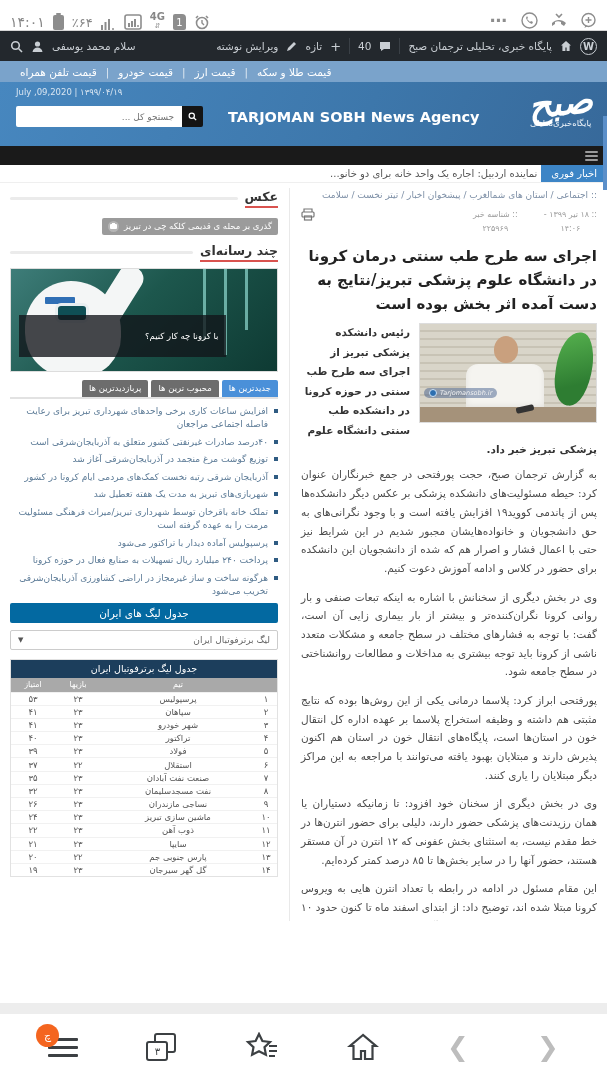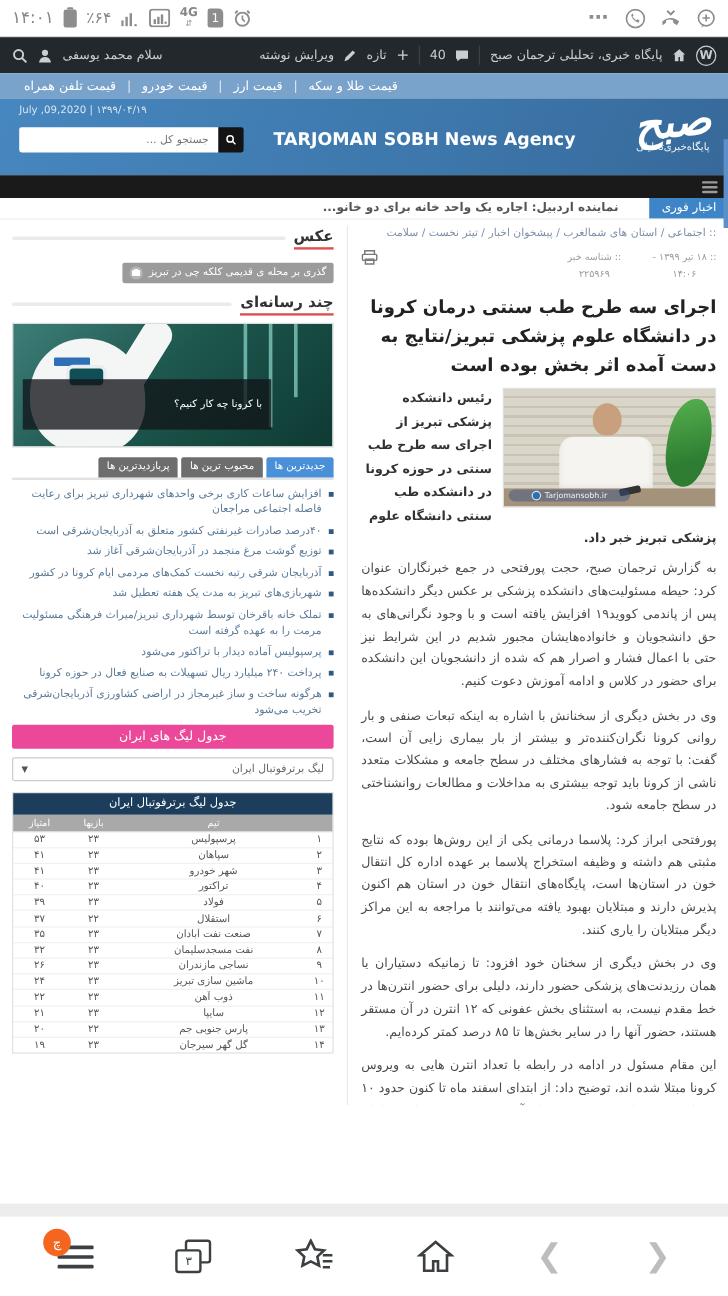--- a/index.html
+++ b/index.html
@@ -1,21 +1,21 @@
 <!DOCTYPE html>
 <html lang="fa"><head>
 <meta charset="utf-8">
 <style>
   html,body{margin:0;padding:0;background:#fff;}
   *{box-sizing:border-box;}
   .page{width:607px;height:1080px;position:relative;overflow:hidden;background:#fff;
         font-family:"DejaVu Sans",sans-serif;}
 
   
-  .status{height:30px;display:flex;align-items:center;gap:8px;padding:0 10px;color:#878787;}
+  .status{height:30px;display:flex;align-items:flex-end;gap:8px;padding:0 10px;color:#878787;}
   .s-time{font-size:14px;direction:ltr;}
   .batt{width:11px;height:15px;background:#8d8d8d;border-radius:2px;position:relative;}
   .batt::before{content:"";position:absolute;top:-2px;left:3px;width:5px;height:2px;background:#8d8d8d;border-radius:1px;}
   .s-pct{font-size:13px;}
   .s-ico{display:flex;align-items:center;}
   .fourg{display:flex;flex-direction:column;align-items:center;line-height:1;}
   .fourg b{font-size:10px;color:#878787;}
   .fourg i{font-style:normal;font-size:7px;margin-top:1px;color:#9a9a9a;}
   .sim{width:13px;height:16px;background:#8d8d8d;border-radius:2px 4px 2px 2px;color:#fff;
        font-size:10px;display:flex;align-items:center;justify-content:center;}
@@ -61,21 +61,21 @@
   
   .darknav{height:19px;background:#1a1a1a;position:relative;}
   .burger{position:absolute;right:9px;top:5px;width:13px;display:flex;flex-direction:column;gap:2px;cursor:pointer;}
   .burger span{height:2px;background:#9a9a9a;border-radius:1px;}
 
   
   .ticker{height:18px;display:flex;direction:rtl;align-items:center;font-size:10px;
           border-bottom:1px solid #efefef;background:#fff;}
   .badge{background:#3d85c6;color:#fff;height:100%;display:flex;align-items:center;
          padding:0 10px;flex:none;cursor:pointer;}
-  .tickertext{color:#555;margin-right:26px;white-space:nowrap;font-weight:bold;}
+  .tickertext{color:#555;margin-right:4px;white-space:nowrap;}
 
   
   .content{display:flex;direction:rtl;padding:5px 10px 0;gap:0;height:738px;overflow:hidden;}
   .main-col{width:308px;flex:none;border-left:1px solid #e9e9e9;padding-left:11px;}
   .side-col{flex:1;min-width:0;padding-right:11px;}
 
   
   .crumbs{font-size:9px;color:#7d8fa6;line-height:1.7;}
   .metarow{display:flex;align-items:flex-start;margin-top:5px;color:#9b9b9b;font-size:8px;
            gap:26px;direction:rtl;}
@@ -89,22 +89,22 @@
           background:repeating-linear-gradient(180deg,#d9d5c9 0 6px,#c8c3b5 6px 8px);}
   .flag{position:absolute;right:4px;top:8px;width:36px;height:74px;
         background:linear-gradient(160deg,#57b24f 0%,#2e7d32 70%);
         border-radius:60% 40% 55% 45%/55% 45% 60% 40%;transform:rotate(7deg);}
   .p-head{position:absolute;left:74px;top:12px;width:24px;height:27px;background:#c9a07e;
           border-radius:50% 50% 46% 46%;}
   .p-torso{position:absolute;left:46px;top:40px;width:78px;height:46px;background:#f5f4f0;
            border-radius:12px 12px 0 0;box-shadow:inset 0 -4px 6px rgba(0,0,0,.08);}
   .desk{position:absolute;bottom:0;left:0;right:0;height:15px;background:#a5927a;}
   .mic{position:absolute;left:96px;bottom:10px;width:18px;height:6px;background:#333;border-radius:2px;transform:rotate(-12deg);}
-  .wm{position:absolute;left:4px;bottom:4px;display:flex;align-items:center;gap:3px;font-size:6.5px;
-      color:#f2f2f2;background:rgba(50,80,130,.45);padding:1px 19px;border-radius:7px;direction:ltr;}
+  .wm{position:absolute;left:4px;bottom:24px;display:flex;align-items:center;gap:3px;font-size:6.5px;
+      color:#f2f2f2;background:rgba(50,80,130,.45);padding:1px 5px;border-radius:7px;direction:ltr;font-style:italic;}
   .wm i{width:8px;height:8px;background:#2d6fb0;border-radius:50%;border:1px solid #cfe2f5;font-style:normal;}
   .lead{font-size:10.5px;font-weight:bold;color:#333;line-height:1.85;text-align:right;margin:0;}
   .body{clear:both;padding-top:6px;}
   .body p{font-size:10.5px;color:#4c4c4c;line-height:1.78;text-align:justify;margin:0 0 10px;}
 
   
   .sec-head{display:flex;align-items:center;gap:7px;margin:1px 0 6px;direction:rtl;}
   .sec-title{font-size:12.5px;font-weight:bold;color:#333;border-bottom:2px solid #d9534f;
              padding-bottom:2px;flex:none;}
   .sec-line{flex:1;height:3px;background:#ebebeb;border-radius:2px;}
@@ -128,21 +128,21 @@
   .mm-tabs{display:flex;direction:rtl;gap:3px;margin:8px 0 0;align-items:flex-end;
            border-bottom:2px solid #e2e2e2;padding-bottom:0;}
   .tab{font-size:8.5px;color:#fff;padding:3px 7px 4px;border-radius:2px 2px 0 0;cursor:pointer;white-space:nowrap;}
   .tab.active{background:#4a90d9;}
   .tab.dim{background:#6d6d6d;}
   .news-list{list-style:none;margin:6px 0 0;padding:0;direction:rtl;}
   .news-list li{font-size:9px;color:#5b7a96;line-height:1.5;margin:0 0 4px;padding-right:10px;
                 position:relative;cursor:pointer;}
   .news-list li::before{content:"";position:absolute;right:0;top:4px;width:4px;height:4px;background:#2f5b82;}
   .sports-gap{margin-top:9px;}
-  .w-blue{height:20px;background:#ec4899;color:#fff;font-size:10.5px;display:flex;align-items:center;
+  .w-blue{height:20px;background:#0369a1;color:#fff;font-size:10.5px;display:flex;align-items:center;
           justify-content:center;border-radius:2px;margin-top:2px;}
   .w-select{margin:7px 0 9px;height:20px;border:1px solid #ccc;border-radius:2px;display:flex;
             direction:rtl;align-items:center;justify-content:space-between;padding:0 7px;
             font-size:9px;color:#666;background:#fff;cursor:pointer;}
   .caret{font-size:7px;color:#555;}
   .w-table{border:1px solid #e2e2e2;}
   .t-title{height:18px;background:#1c3e5c;color:#fff;font-size:9.5px;display:flex;
            align-items:center;justify-content:center;}
   .t-head{display:flex;direction:rtl;background:#a9a9a9;color:#fff;font-size:8px;height:14px;align-items:center;}
   .c-rank{width:22px;text-align:center;flex:none;}

